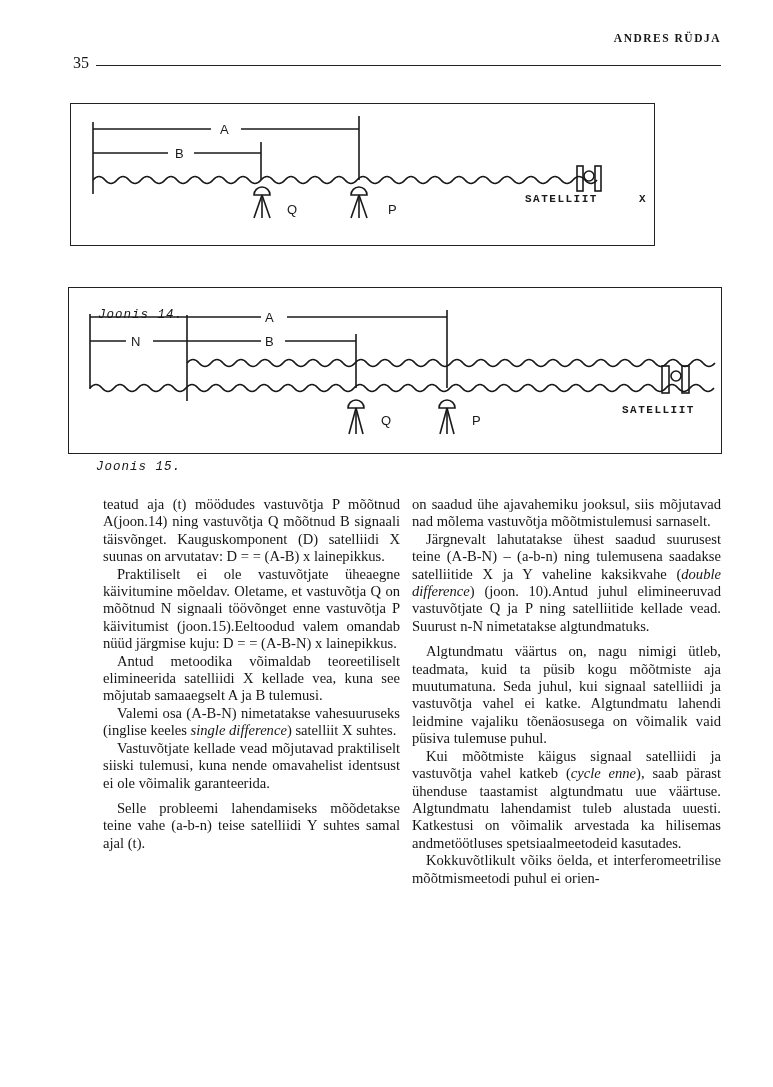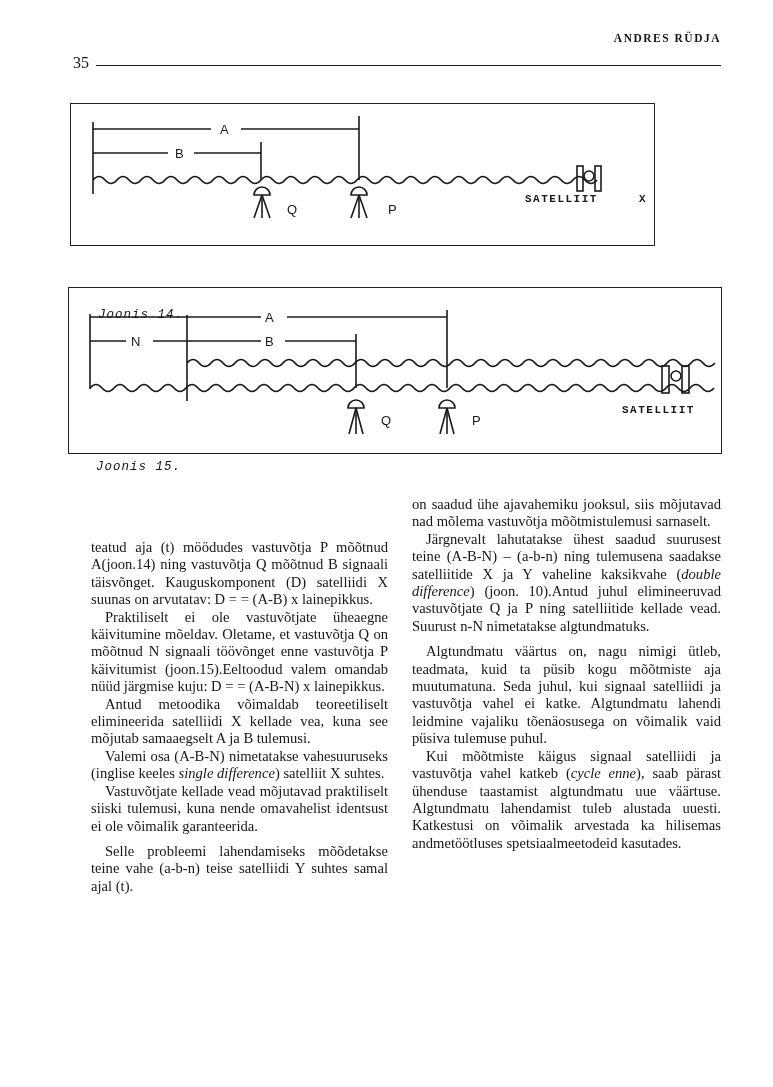--- a/index.html
+++ b/index.html
@@ -22,21 +22,21 @@
   .caption {
     position:absolute; font-family:"Liberation Mono","DejaVu Sans Mono",monospace; font-style:italic;
     font-size:12.5px; letter-spacing:1px;
   }
   .col {
     position:absolute; top:496px; font-size:14.6px; line-height:17.4px; text-align:justify;
   }
   .col p { margin:0; text-indent:14px; }
   .col p.cont { text-indent:0; }
   .col p.gap { margin-top:8px; }
-  .col-left { left:91px; width:297px;margin-top:43px; }
+  .col-left { left:103px; width:297px; }
   .col-right { left:412px; width:309px; }
   em { font-style:italic; }
 </style>
 </head>
 <body>
 
 <div class="page-num">35</div>
 <div class="author">ANDRES RÜDJA</div>
 <div class="header-rule"></div>
 
@@ -152,13 +152,14 @@
   <p><span>Valemi osa (A-B-N) nimetatakse vahesuuruseks (inglise keeles </span><em>single difference</em><span>) satelliit X suhtes.</span></p>
   <p>Vastuvõtjate kellade vead mõjutavad praktiliselt siiski tulemusi, kuna nende omavahelist identsust ei ole võimalik garanteerida.</p>
   <p class="gap">Selle probleemi lahendamiseks mõõdetakse teine vahe (a-b-n) teise satelliidi Y suhtes samal ajal (t).</p>
 </div>
 
 <div class="col col-right">
   <p class="cont">on saadud ühe ajavahemiku jooksul, siis mõjutavad nad mõlema vastuvõtja mõõtmistulemusi sarnaselt.</p>
   <p><span>Järgnevalt lahutatakse ühest saadud suurusest teine (A-B-N) – (a-b-n) ning tulemusena saadakse satelliitide X ja Y vaheline kaksikvahe (</span><em>double difference</em><span>) (joon. 10).Antud juhul elimineeruvad vastuvõtjate Q ja P ning satelliitide kellade vead. Suurust n-N nimetatakse algtundmatuks.</span></p>
   <p class="gap">Algtundmatu väärtus on, nagu nimigi ütleb, teadmata, kuid ta püsib kogu mõõtmiste aja muutumatuna. Seda juhul, kui signaal satelliidi ja vastuvõtja vahel ei katke. Algtundmatu lahendi leidmine vajaliku tõenäosusega on võimalik vaid püsiva tulemuse puhul.</p>
   <p><span>Kui mõõtmiste käigus signaal satelliidi ja vastuvõtja vahel katkeb (</span><em>cycle enne</em><span>), saab pärast ühenduse taastamist algtundmatu uue väärtuse. Algtundmatu lahendamist tuleb alustada uuesti. Katkestusi on võimalik arvestada ka hilisemas andmetöötluses spetsiaalmeetodeid kasutades.</span></p>
+  <p>Kokkuvõtlikult võiks öelda, et interferomeetrilise mõõtmismeetodi puhul ei orien-</p>
 </div>
 
 </body></html>

